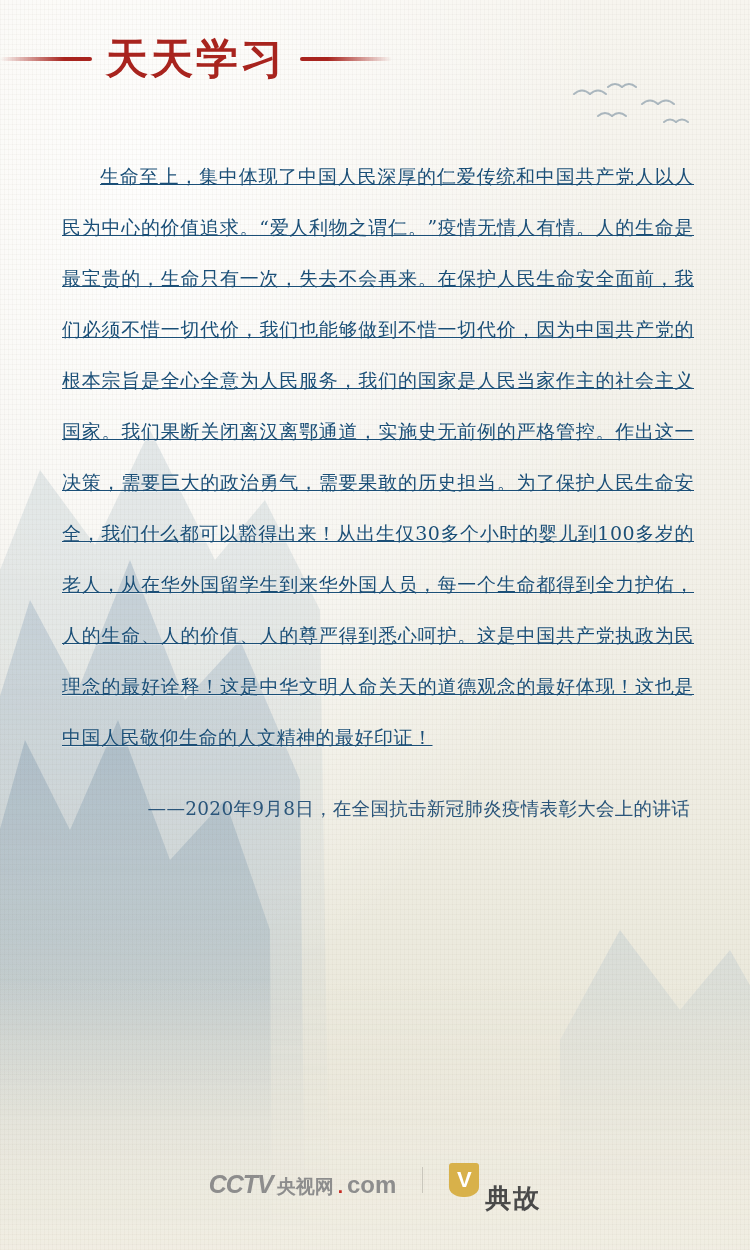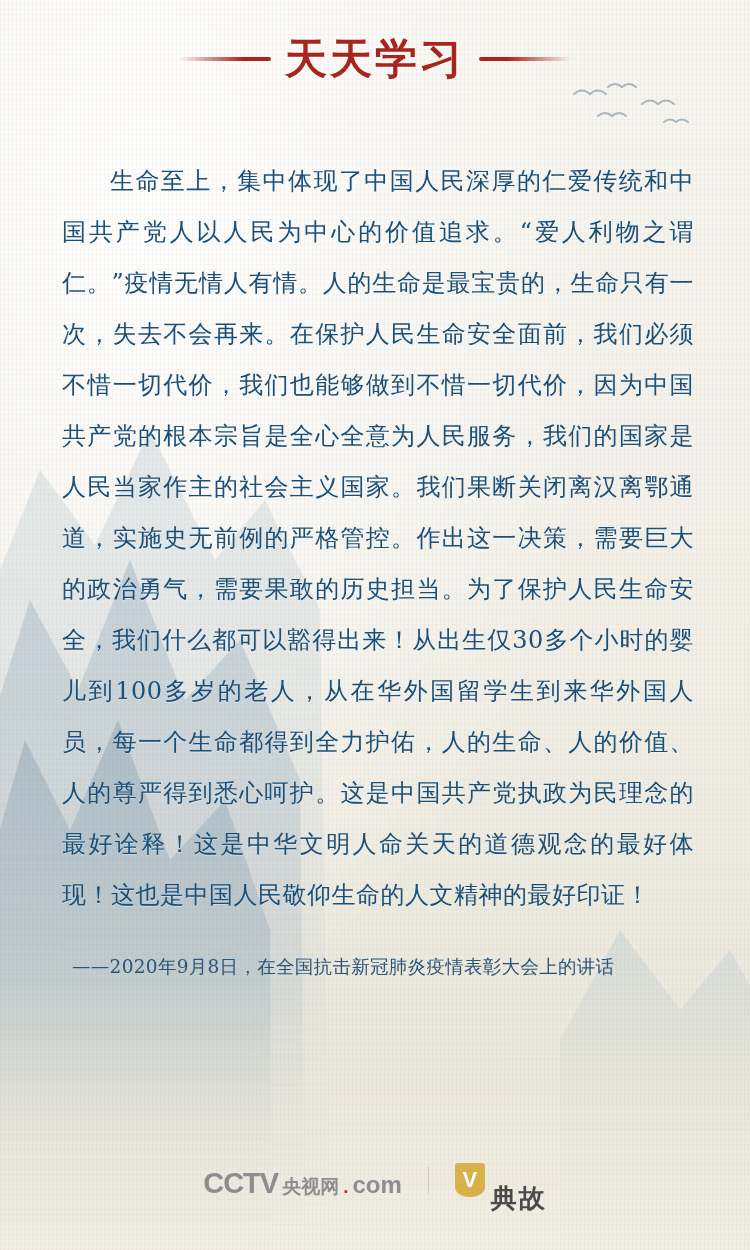--- a/index.html
+++ b/index.html
@@ -36,21 +36,20 @@
     pointer-events: none;
     opacity: .95;
   }
 
   
   .header {
     position: relative;
     height: 118px;
     display: flex;
     align-items: center;
-    justify-content: center;
     z-index: 5;
   }
   .brand-wrap {
     display: flex;
     align-items: center;
     gap: 14px;
   }
   .brand-rule {
     width: 92px;
     height: 4px;
@@ -83,39 +82,41 @@
   }
 
   
   .content {
     position: relative;
     z-index: 6;
     padding: 14px 56px 0 62px;
   }
   .quote-body {
     font-family: "DejaVu Serif", "Liberation Serif", serif;
-    font-size: 24px;
+    font-size: 19px;
     line-height: 51px;
     color: #1b4f77;
     text-align: justify;
     text-indent: 2em;
     letter-spacing: .5px;
     font-weight: 500;
     text-shadow: 0 1px 0 rgba(255,255,255,.35);
+    text-decoration: underline;
   }
 
   .attribution {
     position: relative;
     z-index: 6;
     margin: 30px 60px 0 72px;
     font-family: "DejaVu Serif", "Liberation Serif", serif;
     font-size: 18.5px;
     line-height: 31px;
     color: #2a557a;
     letter-spacing: .3px;
+    text-align: right;
   }
 
   
   .footer {
     position: absolute;
     left: 0;
     right: 0;
     bottom: 34px;
     z-index: 7;
     display: flex;
@@ -123,24 +124,25 @@
     justify-content: center;
     gap: 26px;
   }
   .cctv-logo {
     display: flex;
     align-items: baseline;
     gap: 4px;
     font-family: "Liberation Sans", sans-serif;
   }
   .cctv-mark {
-    font-size: 29px;
+    font-size: 25px;
     font-weight: 700;
     color: #8d8d8d;
     letter-spacing: -1px;
+    font-style: italic;
   }
   .cctv-cn {
     font-size: 19px;
     font-weight: 700;
     color: #8d8d8d;
     letter-spacing: 0;
     margin-top: 14px;
   }
   .cctv-com {
     font-size: 24px;

